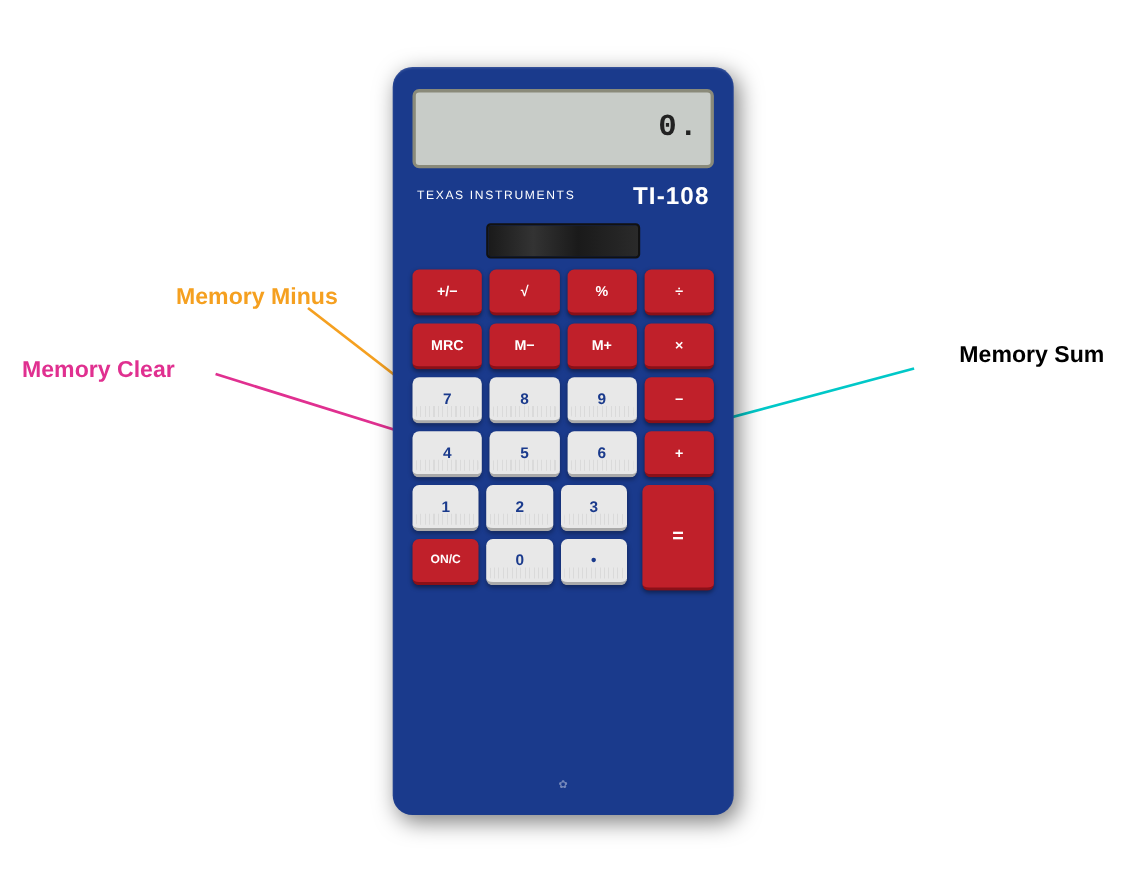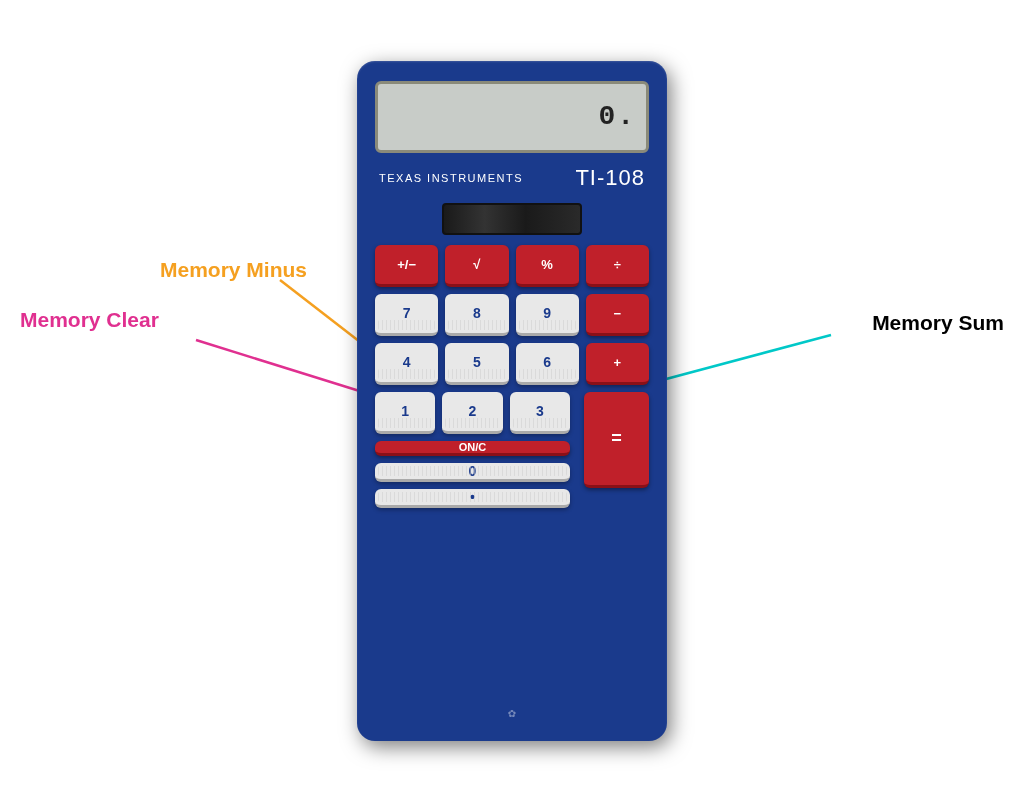--- a/index.html
+++ b/index.html
@@ -69,21 +69,21 @@
     .brand-name {
       color: #ffffff;
       font-size: 11px;
       font-weight: normal;
       letter-spacing: 1.5px;
     }
 
     .model-name {
       color: #ffffff;
       font-size: 22px;
-      font-weight: 400;
+      font-weight: 700;
       letter-spacing: 1px;
     }
 
     
     .solar-panel {
       background: #2a2a2a;
       border-radius: 4px;
       height: 32px;
       width: 140px;
       margin: 0 auto;
@@ -174,21 +174,21 @@
     .annotation {
       position: absolute;
       font-size: 21px;
       font-weight: bold;
       white-space: nowrap;
     }
 
     .annotation-memory-clear {
       color: #e03090;
       left: 20px;
-      top: 308px;
+      top: 325px;
     }
 
     .annotation-memory-minus {
       color: #f5a020;
       left: 160px;
       top: 258px;
     }
 
     .annotation-memory-sum {
       color: #000000;
@@ -279,20 +279,26 @@
 
     <div class="buttons-area">
 
       <div class="btn-row">
         <button class="btn-red">+/−</button>
         <button class="btn-red">√</button>
         <button class="btn-red">%</button>
         <button class="btn-red">÷</button>
       </div>
 
+      <div class="btn-row">
+        <button class="btn-red">MRC</button>
+        <button class="btn-red">M−</button>
+        <button class="btn-red">M+</button>
+        <button class="btn-red">×</button>
+      </div>
 
       <div class="btn-row">
         <button class="btn-white">
             <span class="btn-label">7</span>
             <span class="grid-pattern"></span>
           </button>
         <button class="btn-white">
             <span class="btn-label">8</span>
             <span class="grid-pattern"></span>
           </button>
@@ -328,21 +334,21 @@
               </button>
             <button class="btn-white">
                 <span class="btn-label">2</span>
                 <span class="grid-pattern"></span>
               </button>
             <button class="btn-white">
                 <span class="btn-label">3</span>
                 <span class="grid-pattern"></span>
               </button>
           </div>
-          <div style="display:flex;gap:7px;flex-direction:column;">
+          <div style="display:flex;gap:7px;">
             <button class="btn-red btn-onc" style="font-size:11px;">ON/C</button>
             <button class="btn-white">
                 <span class="btn-label">0</span>
                 <span class="grid-pattern"></span>
               </button>
             <button class="btn-white">
                 <span class="btn-label">•</span>
                 <span class="grid-pattern"></span>
               </button>
           </div>

